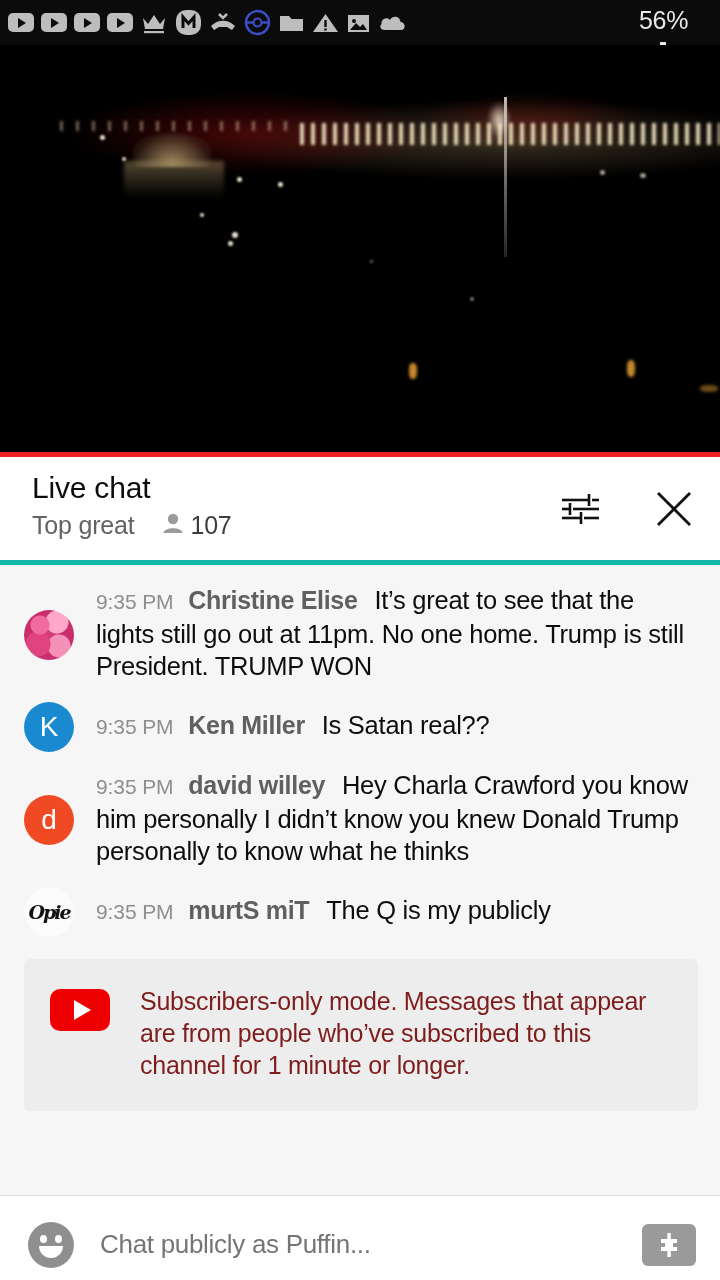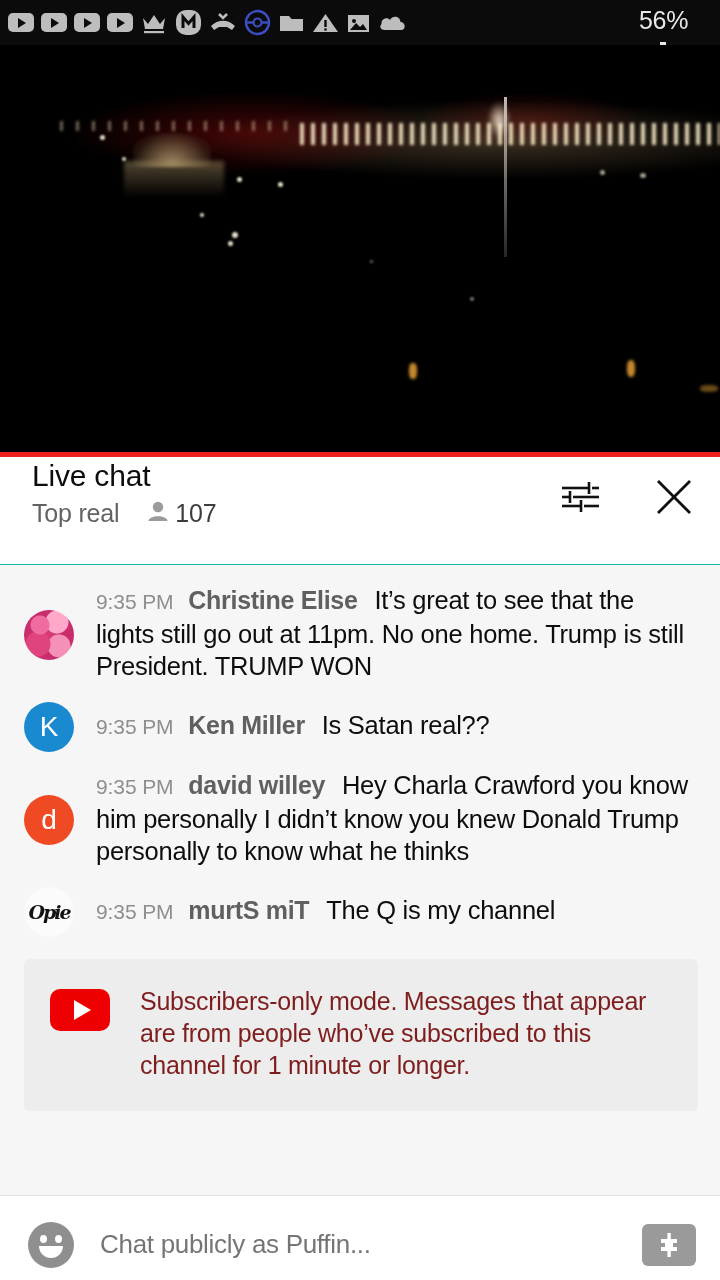--- a/index.html
+++ b/index.html
@@ -143,22 +143,22 @@
     width: 720px; height: 5px;
     background: #ef2020;
   }
 
   
   .chat-header {
     position: relative;
     width: 720px;
     height: 108px;
     background: #ffffff;
-    border-bottom: 1px solid #14b8a6;
-    padding: 0 24px 0 32px;
+    border-bottom: 5px solid #14b8a6;
+    padding: 12px 24px 0 32px;
     display: flex;
     align-items: flex-start;
   }
   .chat-header-texts { flex: 1; }
   .live-chat-title {
     font-size: 30px;
     color: #0d0d0d;
     line-height: 38px;
     letter-spacing: -0.2px;
   }
@@ -492,21 +492,21 @@
   <span class="amber" style="left:627px; top:315px; width:8px; height:17px;"></span>
   <span class="amber" style="left:700px; top:340px; width:18px; height:7px; opacity:0.55;"></span>
 
   <div class="progressbar"></div>
 </div>
 
 <div class="chat-header">
   <div class="chat-header-texts">
     <div class="live-chat-title">Live chat</div>
     <div class="chat-subrow">
-      <span class="top-chat">Top real</span>
+      <span class="top-chat">Top great</span>
       <span class="viewer-group">
         <span class="person-icon">
           <svg width="22" height="24" viewBox="0 0 22 24">
             <circle cx="11" cy="7" r="5.2" fill="#9b9b9b"></circle>
             <path d="M1.5 21 C1.5 14.5 20.5 14.5 20.5 21 Z" fill="#9b9b9b"></path>
           </svg>
         </span>
         <span class="viewer-count">107</span>
       </span>
     </div>
@@ -567,21 +567,21 @@
     </div>
   </div>
 
   <div class="msg">
     <div class="avatar graffiti">
       <span>Opie</span>
     </div>
     <div class="msg-body">
       <span class="msg-time">9:35 PM</span>
       <span class="msg-author">murtS miT</span>
-      <span class="msg-text">The Q is my channel</span>
+      <span class="msg-text">The Q is my publicly</span>
     </div>
   </div>
 
   <div class="notice">
     <div class="yt-logo">
         <i></i>
       </div>
     <div class="notice-body">
       <div class="notice-text">Subscribers-only mode. Messages that appear are from people who’ve subscribed to this channel for 1 minute or longer.</div>
     </div>

